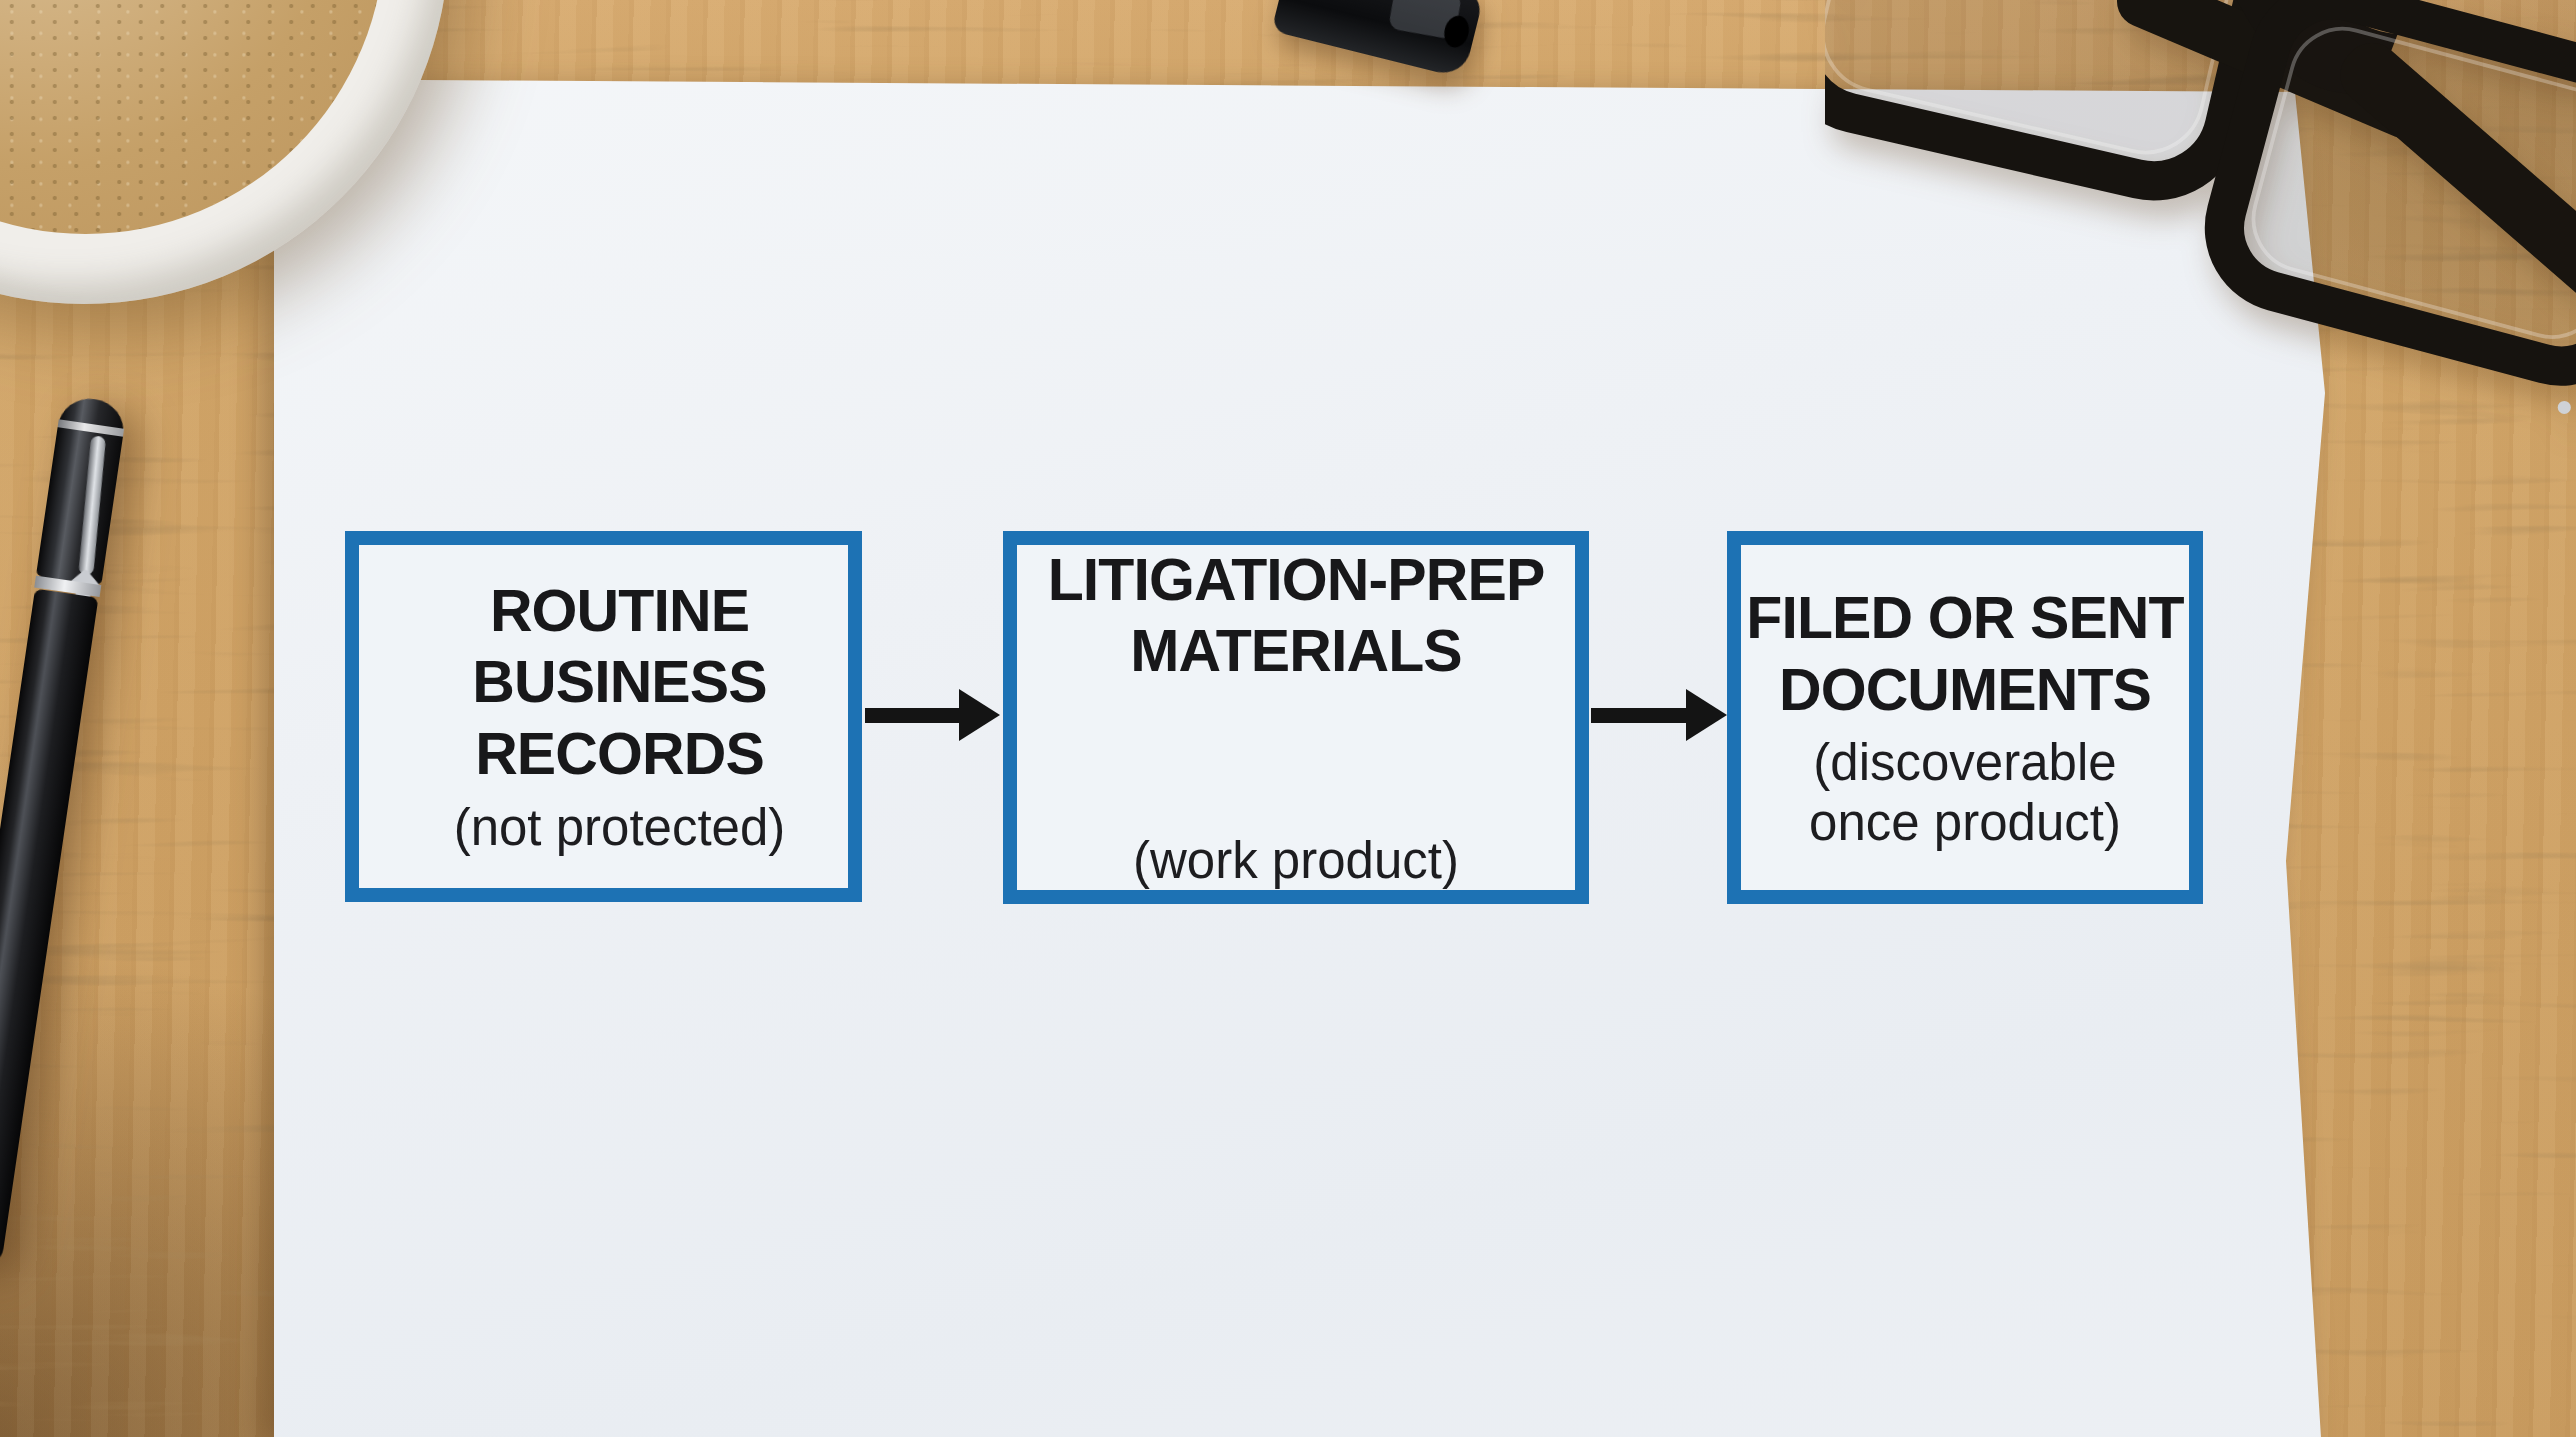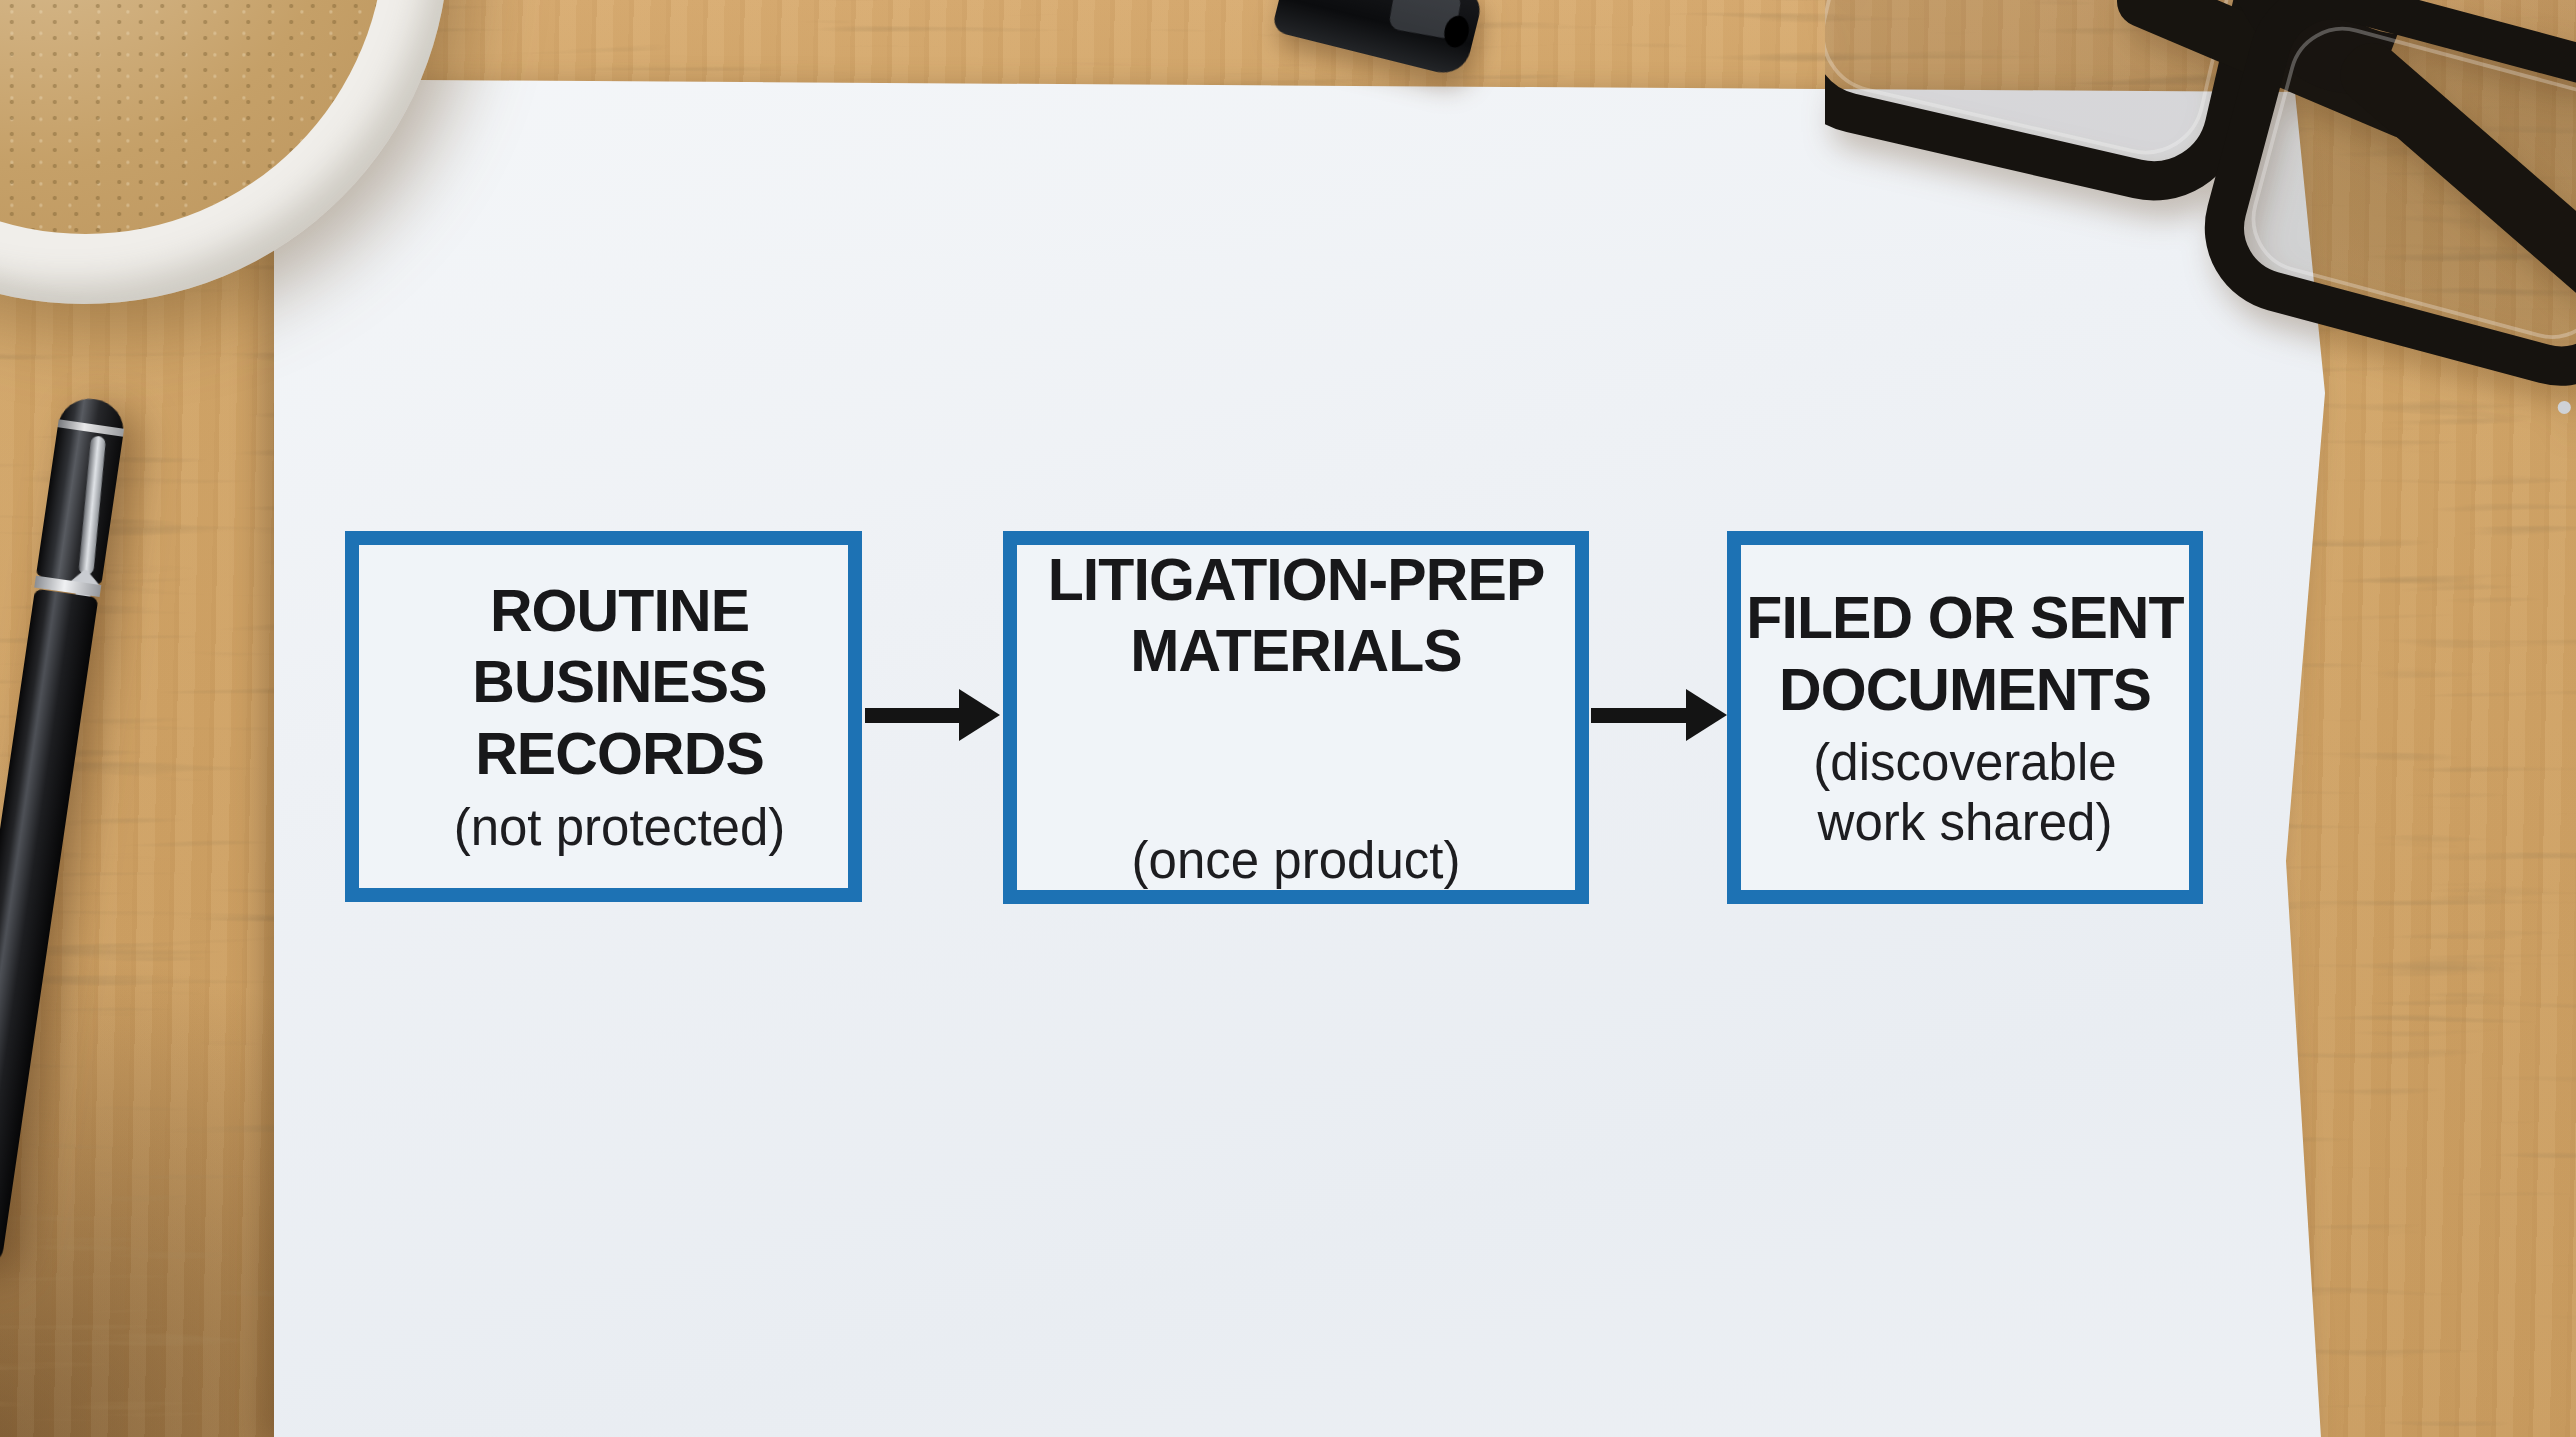--- a/index.html
+++ b/index.html
@@ -145,33 +145,33 @@
   </div>
 
   <div class="arrow arrow1">
     <div class="shaft"></div>
     <div class="head"></div>
   </div>
 
   <div class="fbox fbox2">
     <div class="ftitle">LITIGATION-PREP
 MATERIALS</div>
-    <div class="fsub">(once product)</div>
+    <div class="fsub">(work product)</div>
   </div>
 
   <div class="arrow arrow2">
     <div class="shaft"></div>
     <div class="head"></div>
   </div>
 
   <div class="fbox fbox3">
     <div class="ftitle">FILED OR SENT
 DOCUMENTS</div>
     <div class="fsub">(discoverable
-work shared)</div>
+once product)</div>
   </div>
 
   <div class="cup">
 
     <div class="coffee"></div>
   </div>
 
   <div class="pen">
     <div class="pen-cap"></div>
     <div class="pen-capring"></div>

